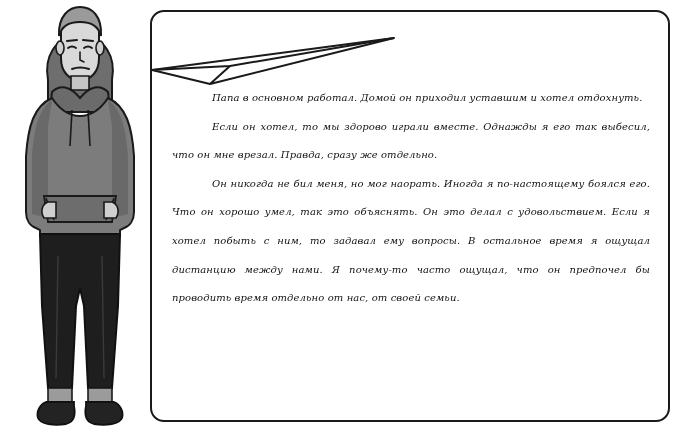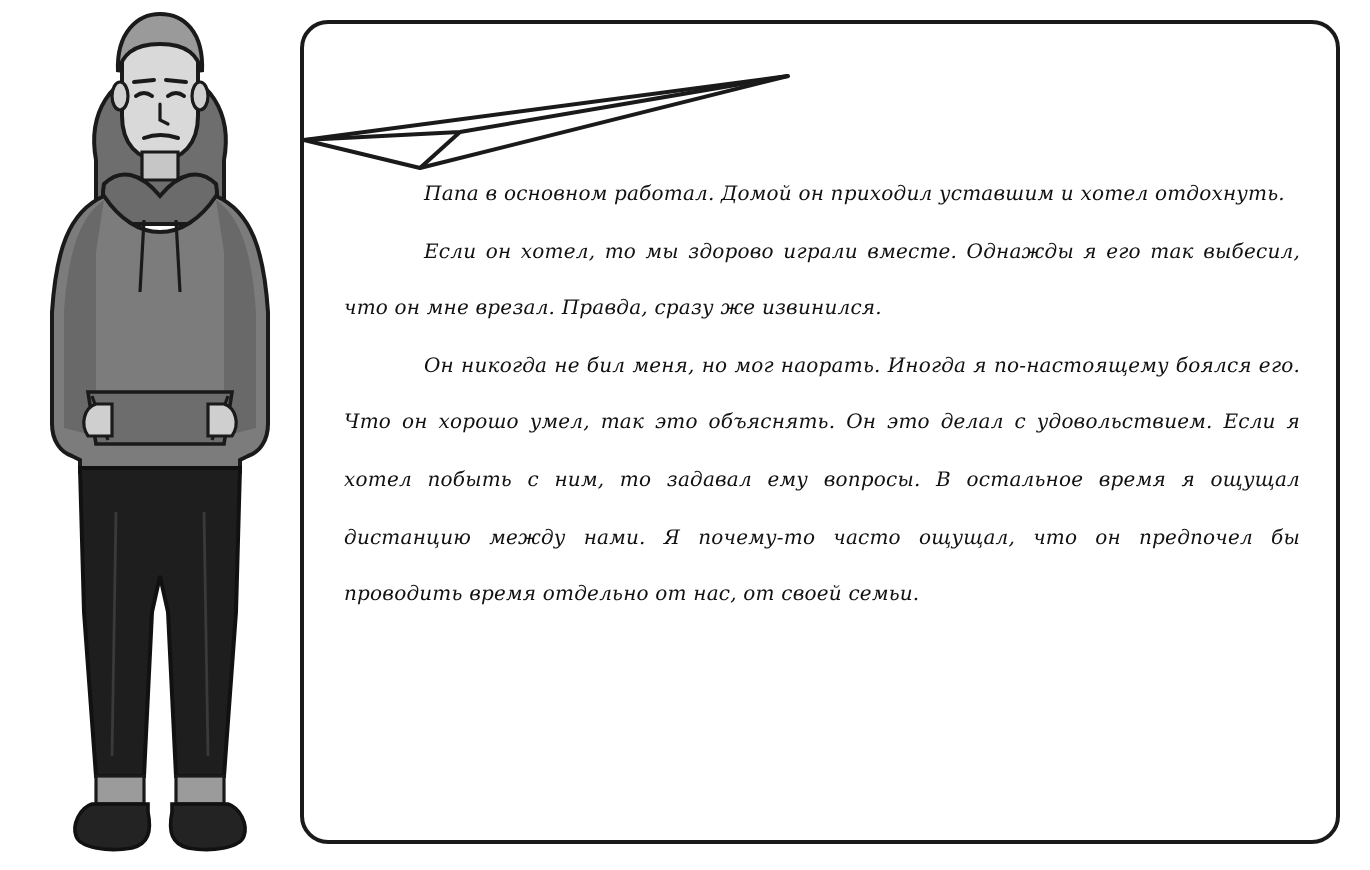--- a/index.html
+++ b/index.html
@@ -120,15 +120,15 @@
 <div id="text-panel"></div>
 
 <svg id="paper-plane" viewBox="0 0 250 54" xmlns="http://www.w3.org/2000/svg">
   <path d="M2 34 L244 2 L60 48 Z" fill="#ffffff" stroke="#1a1a1a" stroke-width="2" stroke-linejoin="round"></path>
   <path d="M2 34 L80 30 L244 2" fill="none" stroke="#1a1a1a" stroke-width="2" stroke-linejoin="round"></path>
   <path d="M80 30 L60 48" fill="none" stroke="#1a1a1a" stroke-width="2"></path>
 </svg>
 
 <div id="body-text">
   <p>Папа в основном работал. Домой он приходил уставшим и хотел отдохнуть.</p>
-  <p>Если он хотел, то мы здорово играли вместе. Однажды я его так выбесил, что он мне врезал. Правда, сразу же извинился.</p>
+  <p>Если он хотел, то мы здорово играли вместе. Однажды я его так выбесил, что он мне врезал. Правда, сразу же отдельно.</p>
   <p>Он никогда не бил меня, но мог наорать. Иногда я по-настоящему боялся его. Что он хорошо умел, так это объяснять. Он это делал с удовольствием. Если я хотел побыть с ним, то задавал ему вопросы. В остальное время я ощущал дистанцию между нами. Я почему-то часто ощущал, что он предпочел бы проводить время отдельно от нас, от своей семьи.</p>
 </div>
 
 </body></html>

